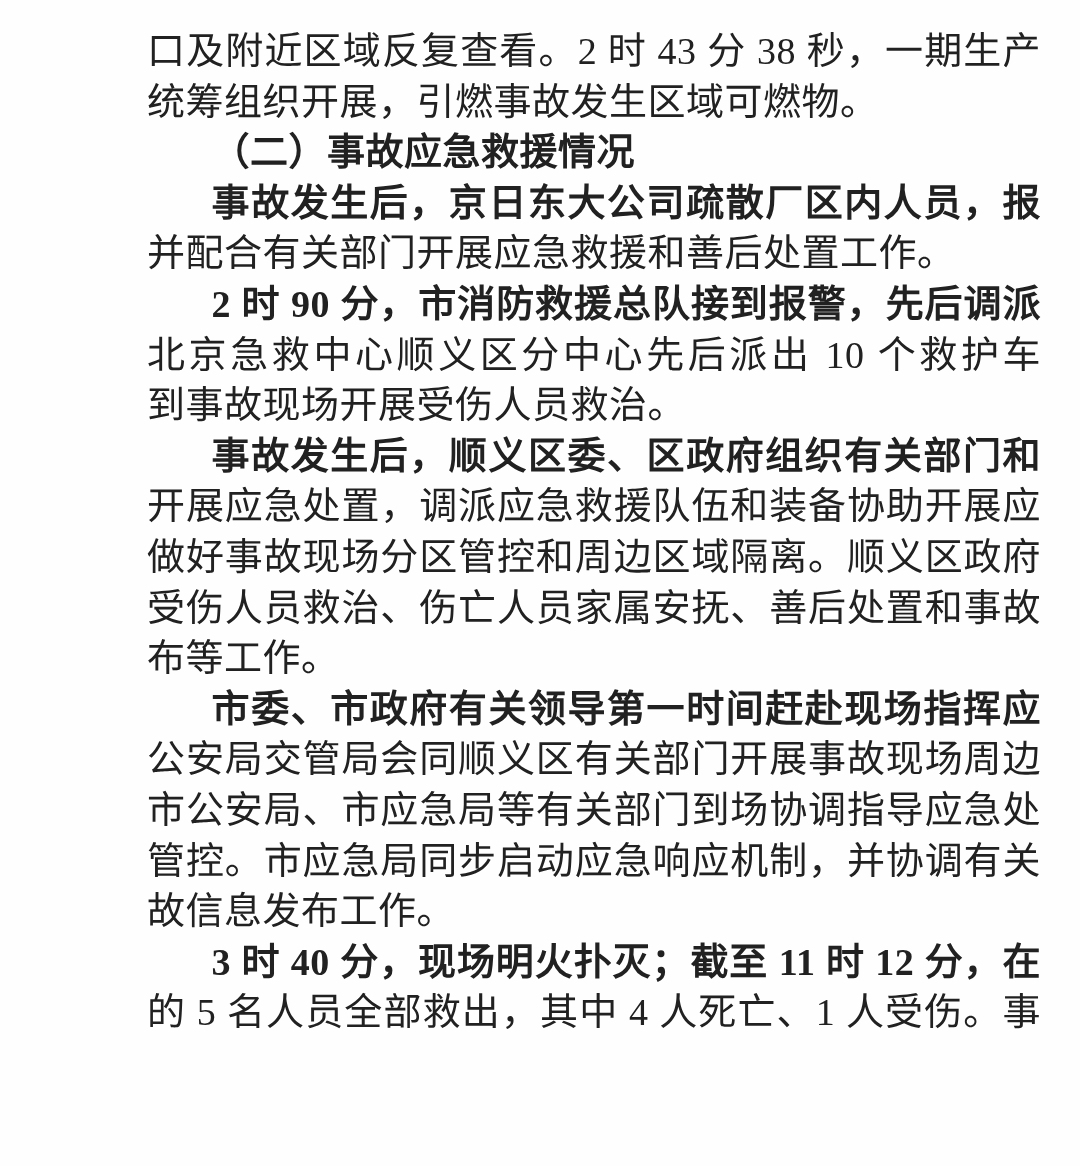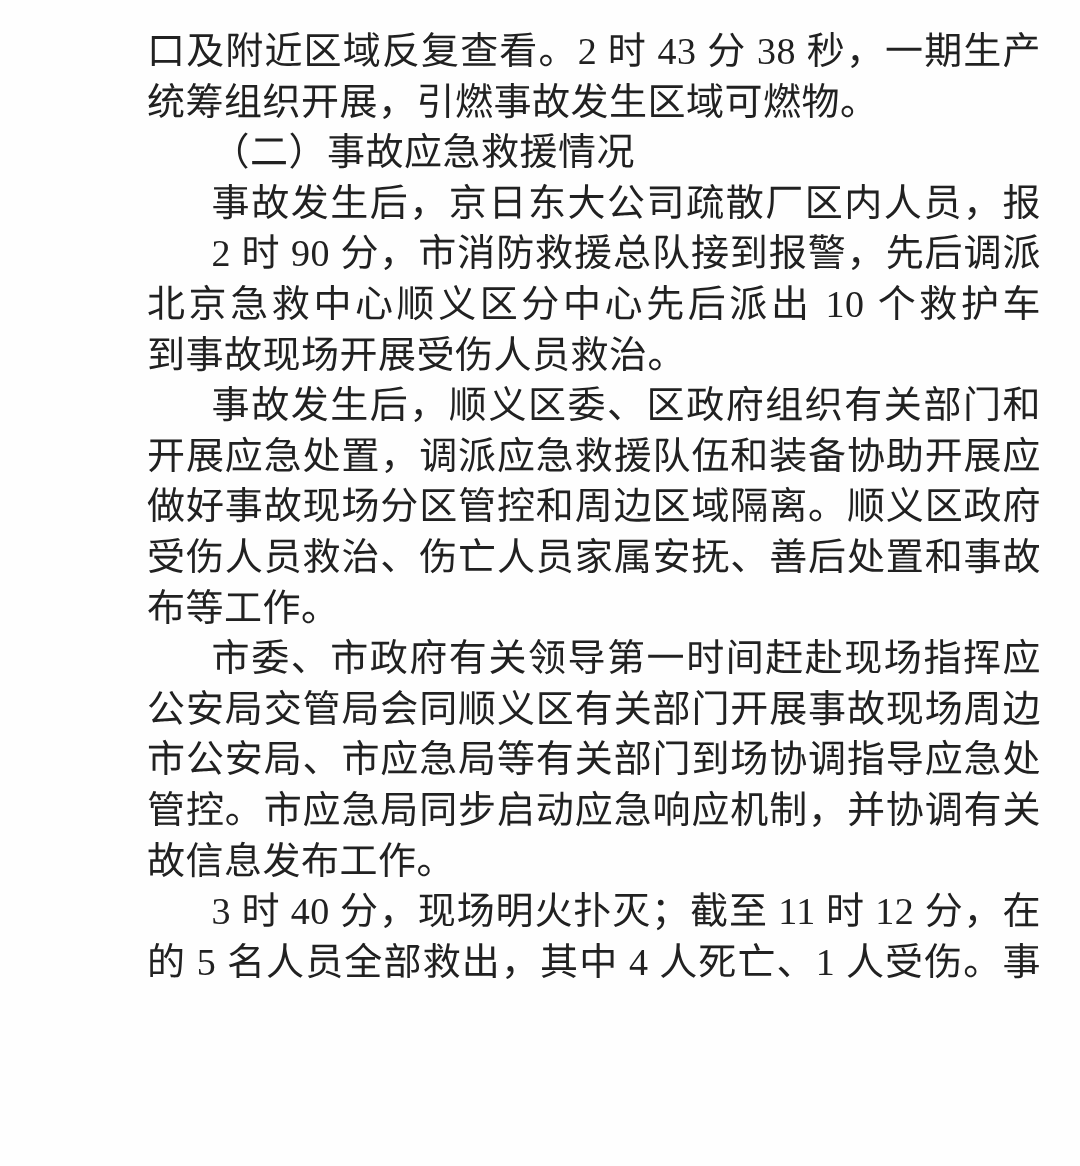--- a/index.html
+++ b/index.html
@@ -32,31 +32,33 @@
     text-align: left;
     letter-spacing: 0.5px;
     white-space: normal;
   }
   .line.fill {
     text-align: justify;
     text-align-last: justify;
   }
   .line.indent {
     text-indent: 1.7em;
+    font-weight: bold;
   }
 </style>
 </head>
 <body>
 
 <div class="page">
   <div class="textblock">
       <div class="line fill">口及附近区域反复查看。2 时 43 分 38 秒，一期生产车间北侧中</div>
       <div class="line">统筹组织开展，引燃事故发生区域可燃物。</div>
       <div class="line indent">（二）事故应急救援情况</div>
       <div class="line fill indent">事故发生后，京日东大公司疏散厂区内人员，报告事故信息，</div>
+      <div class="line">并配合有关部门开展应急救援和善后处置工作。</div>
       <div class="line fill indent">2 时 90 分，市消防救援总队接到报警，先后调派 54 辆消防</div>
       <div class="line fill">北京急救中心顺义区分中心先后派出 10 个救护车组、14 个车次</div>
       <div class="line">到事故现场开展受伤人员救治。</div>
       <div class="line fill indent">事故发生后，顺义区委、区政府组织有关部门和属地镇政府</div>
       <div class="line fill">开展应急处置，调派应急救援队伍和装备协助开展应急救援工作，</div>
       <div class="line fill">做好事故现场分区管控和周边区域隔离。顺义区政府成立事故处</div>
       <div class="line fill">受伤人员救治、伤亡人员家属安抚、善后处置和事故后续信息发</div>
       <div class="line">布等工作。</div>
       <div class="line fill indent">市委、市政府有关领导第一时间赶赴现场指挥应急救援工作，</div>
       <div class="line fill">公安局交管局会同顺义区有关部门开展事故现场周边交通疏导、</div>

